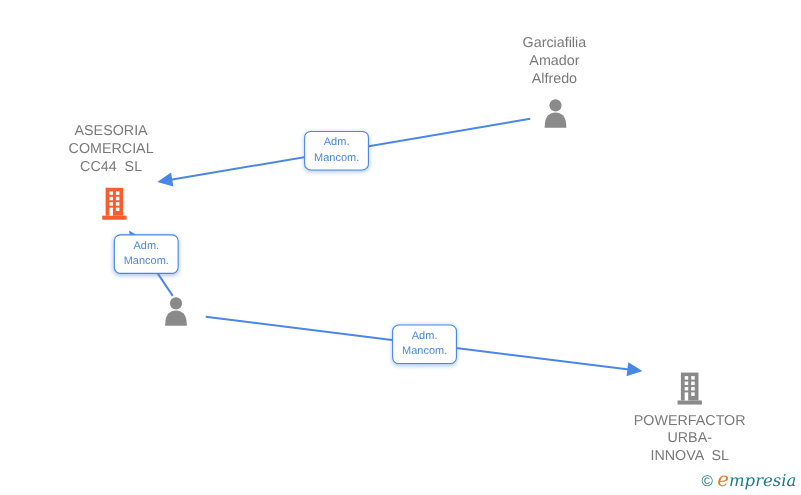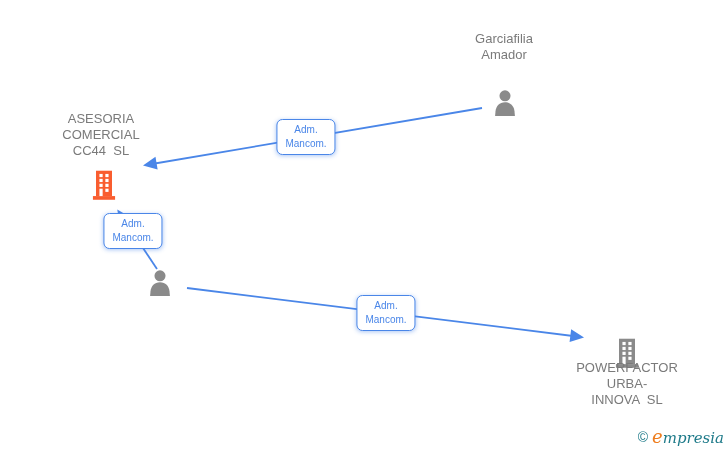--- a/index.html
+++ b/index.html
@@ -61,20 +61,21 @@
     <div>Mancom.</div>
   </div>
   <div class="edge-label" style="left:386px; top:313px;">
     <div>Adm.</div>
     <div>Mancom.</div>
   </div>
 
   <div class="node-label" style="left:444px; top:31px; width:120px;">
     <div class="nl">Garciafilia</div>
     <div class="nl">Amador</div>
+    <div class="nl">Alfredo</div>
   </div>
   <div class="node-icon" style="left:505px; top:104px;">
     <svg width="34" height="34" viewBox="0 0 24 24" class="icon-person">
       <circle cx="12" cy="6.2" r="3.9"></circle>
       <path d="M12 10.8c-3.9 0-6.3 2.7-6.7 6.3L5 20.5h14l-.3-3.4c-.4-3.6-2.8-6.3-6.7-6.3z"></path>
     </svg>
   </div>
 
   <div class="node-label" style="left:31px; top:111px; width:140px;">
     <div class="nl">ASESORIA</div>
@@ -114,21 +115,21 @@
           <rect x="14.1" y="5" width="2.6" height="2.6"></rect>
         <rect x="9.3" y="9" width="2.6" height="2.6"></rect>
           <rect x="14.1" y="9" width="2.6" height="2.6"></rect>
         <rect x="9.3" y="13" width="2.6" height="2.6"></rect>
           <rect x="14.1" y="13" width="2.6" height="2.6"></rect>
         <rect x="9.3" y="17" width="2.6" height="6"></rect>
           <rect x="14.1" y="17" width="2.6" height="2.6"></rect>
       </g>
     </svg>
   </div>
-  <div class="node-label" style="left:557px; top:360px; width:140px;">
+  <div class="node-label" style="left:557px; top:374px; width:140px;">
     <div class="nl">POWERFACTOR</div>
     <div class="nl">URBA-</div>
     <div class="nl">INNOVA  SL</div>
   </div>
 
   <div class="footer">
     <span class="copy">©</span>
     <span class="brand"><span class="brand-e">e</span><span>mpresia</span></span>
   </div>
 

